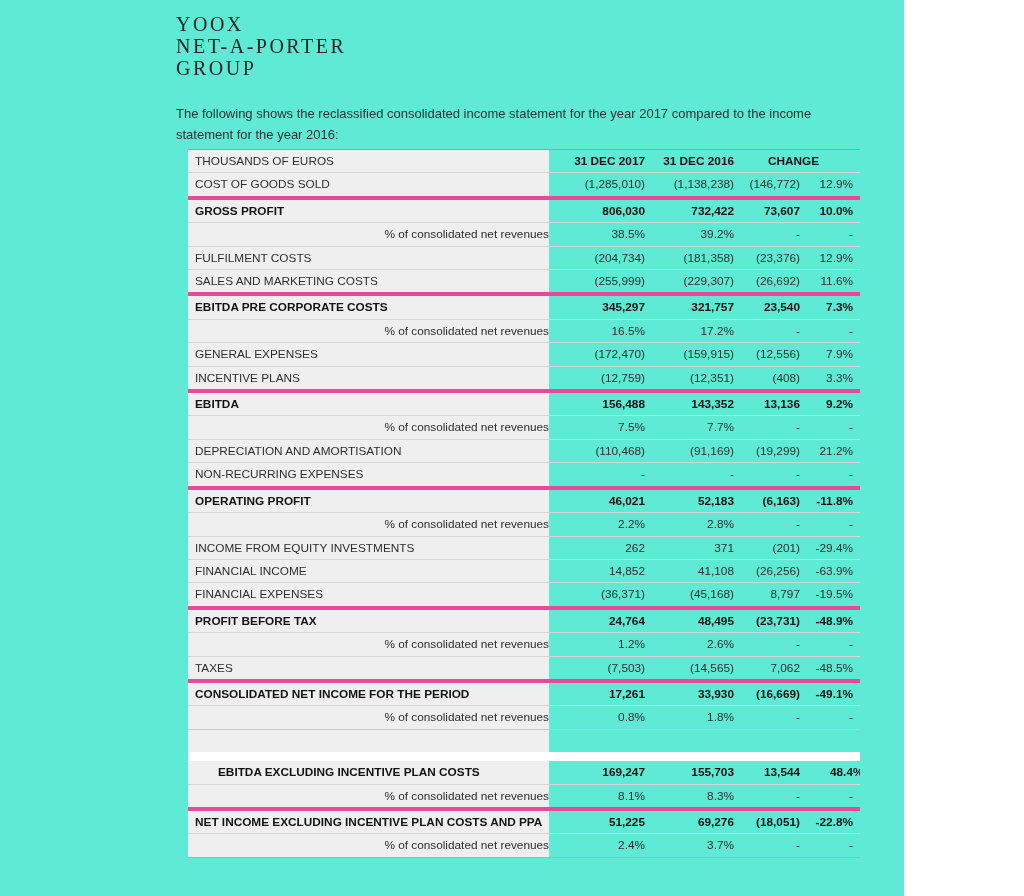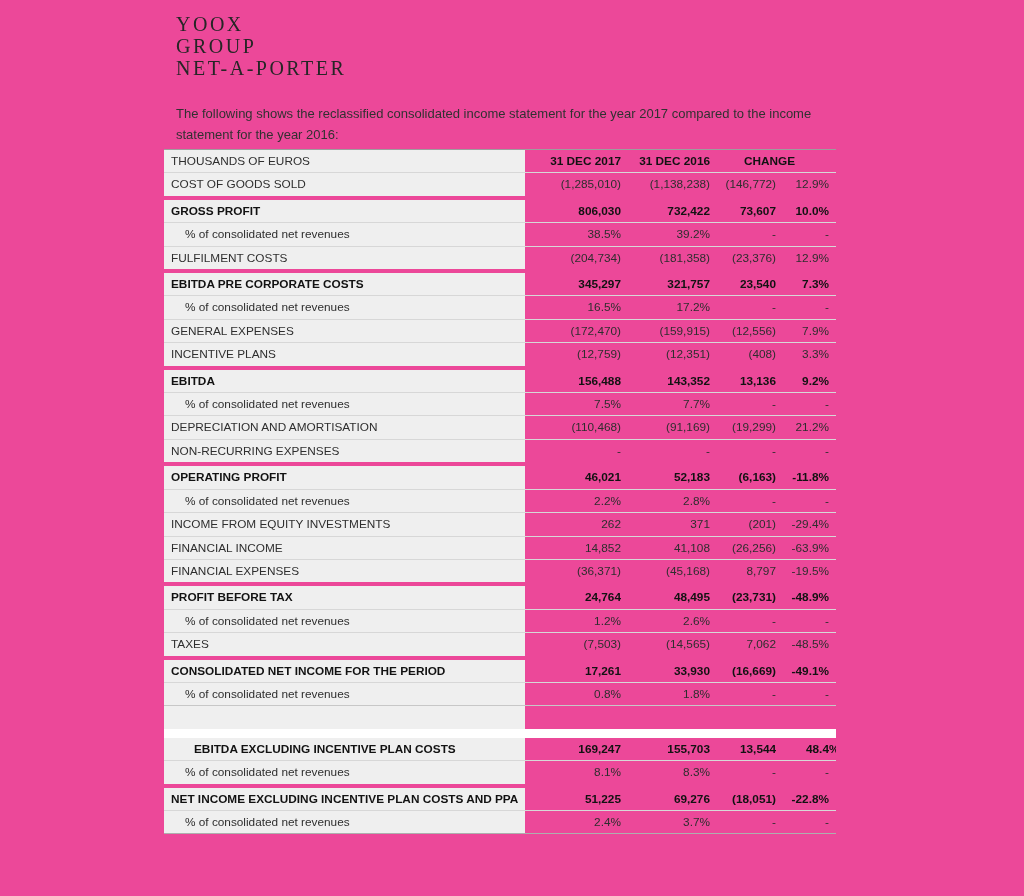--- a/index.html
+++ b/index.html
@@ -3,40 +3,40 @@
 <meta charset="utf-8">
 <style>
   html, body { margin: 0; padding: 0; }
   body {
     width: 1024px; height: 896px;
     background: #ffffff;
     font-family: "Liberation Sans", sans-serif;
     color: #2e2e2e;
     overflow: hidden;
   }
-  .page { position: relative; width: 1024px; height: 896px; background: #ec4899; }
+  .page { position: relative; width: 904px; height: 896px; background: #5eead4; }
 
   .logo {
     position: absolute; left: 176px; top: 13px;
     font-family: "Liberation Serif", serif;
     font-size: 20px; line-height: 22px;
     letter-spacing: 2.5px;
     color: #262626;
     font-weight: 400;
   }
 
   .intro {
     position: absolute; left: 176px; top: 103px;
     width: 678px;
     font-size: 13px; line-height: 21px;
     color: #313131;
   }
 
   table.income {
-    position: absolute; left: 164px; top: 149px;
+    position: absolute; left: 188px; top: 149px;
     width: 672px;
     border-collapse: collapse;
     table-layout: fixed;
     font-size: 11.8px;
     color: #2e2e2e;
     border-bottom: 1px solid #aeaeae;
   }
   col.c-label  { width: 361px; }
   col.c-2017   { width: 96px; }
   col.c-2016   { width: 89px; }
@@ -62,36 +62,36 @@
 
   thead th { border-top: 1px solid #9d9d9d; }
   thead .h-col { font-weight: bold; color: #121212; }
   thead .h-change { text-align: center; }
 
   tr.r-normal td, tr.r-pct td { border-top: 1px solid #d7d7d7; }
   tr.r-spacer td { border-top: 1px solid #c7c7c7; }
   tr.r-bold td { border-top: 4px solid #ec4899; }
   tr.r-bold td, tr.r-boldx td { font-weight: bold; color: #121212; }
   tr.r-boldx td { border-top: none; padding-left: 30px; }
-  tr.r-pct .lbl { padding-left: 21px; }
+  tr.r-pct .lbl { padding-left: 21px; text-align: right; }
   tr.r-gap td {
     border-top: none;
     background: #ffffff;
     height: 9px; line-height: 9px;
   }
 </style>
 </head>
 <body>
 
 <div class="page">
 
   <div class="logo">
     <div>YOOX</div>
+    <div>NET-A-PORTER</div>
     <div>GROUP</div>
-    <div>NET-A-PORTER</div>
   </div>
 
   <div class="intro">The following shows the reclassified consolidated income statement for the year 2017 compared to the income statement for the year 2016:</div>
 
   <table class="income">
     <colgroup>
       <col class="c-label">
       <col class="c-2017">
       <col class="c-2016">
       <col class="c-chg">
@@ -127,20 +127,27 @@
           <td class="num">-</td>
           <td class="num">-</td>
         </tr>
         <tr class="r-normal">
           <td class="lbl">FULFILMENT COSTS</td>
           <td class="num">(204,734)</td>
           <td class="num">(181,358)</td>
           <td class="num">(23,376)</td>
           <td class="num">12.9%</td>
         </tr>
+        <tr class="r-normal">
+          <td class="lbl">SALES AND MARKETING COSTS</td>
+          <td class="num">(255,999)</td>
+          <td class="num">(229,307)</td>
+          <td class="num">(26,692)</td>
+          <td class="num">11.6%</td>
+        </tr>
         <tr class="r-bold">
           <td class="lbl">EBITDA PRE CORPORATE COSTS</td>
           <td class="num">345,297</td>
           <td class="num">321,757</td>
           <td class="num">23,540</td>
           <td class="num">7.3%</td>
         </tr>
         <tr class="r-pct">
           <td class="lbl">% of consolidated net revenues</td>
           <td class="num">16.5%</td>

